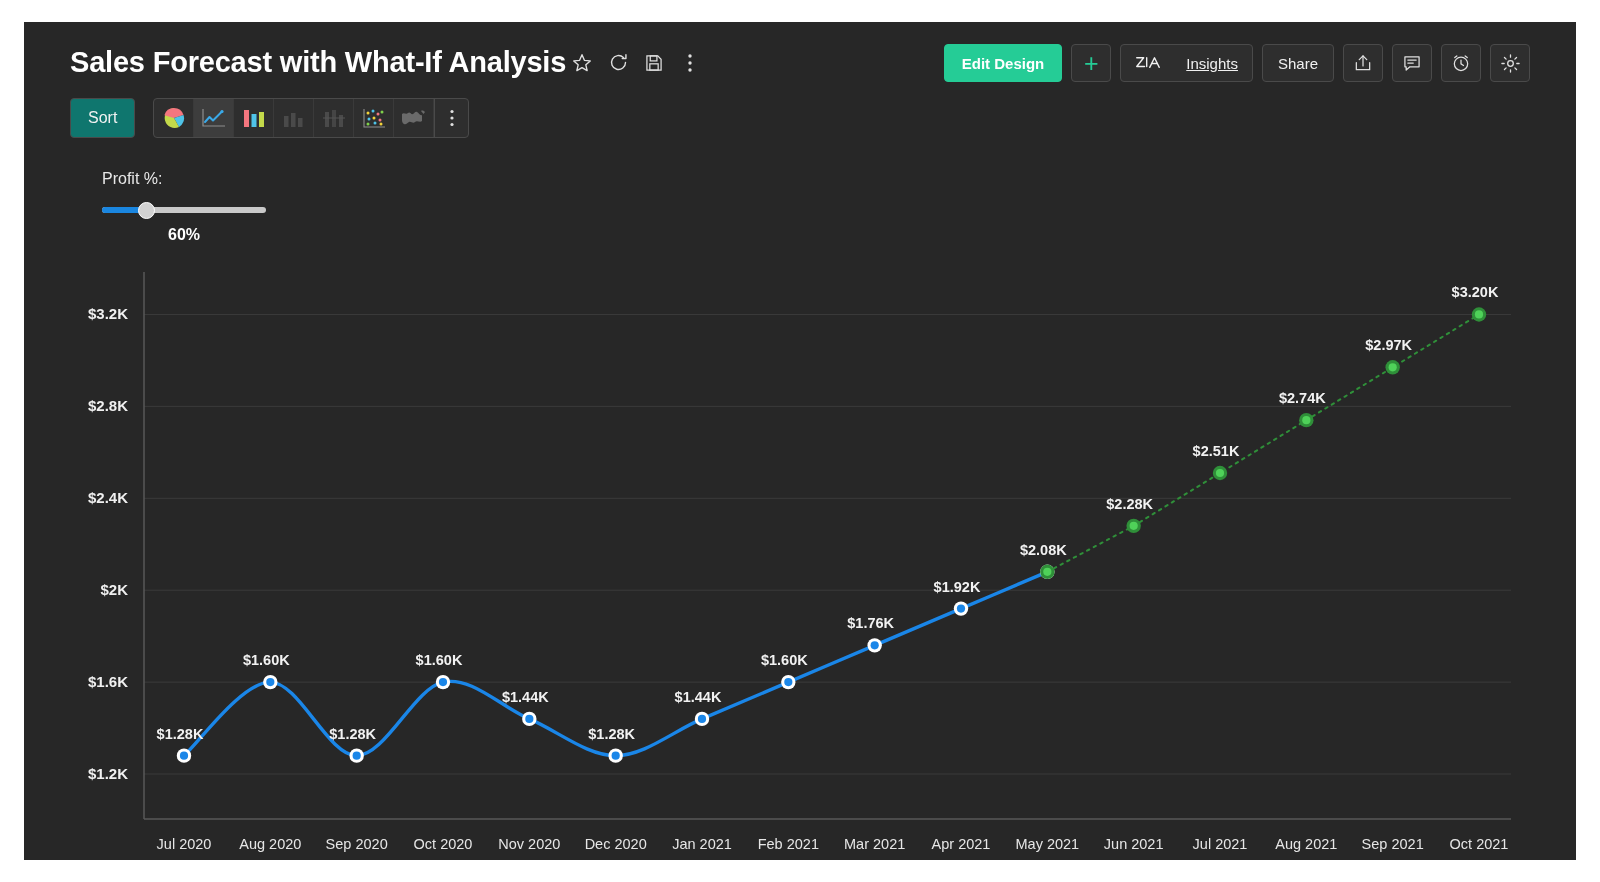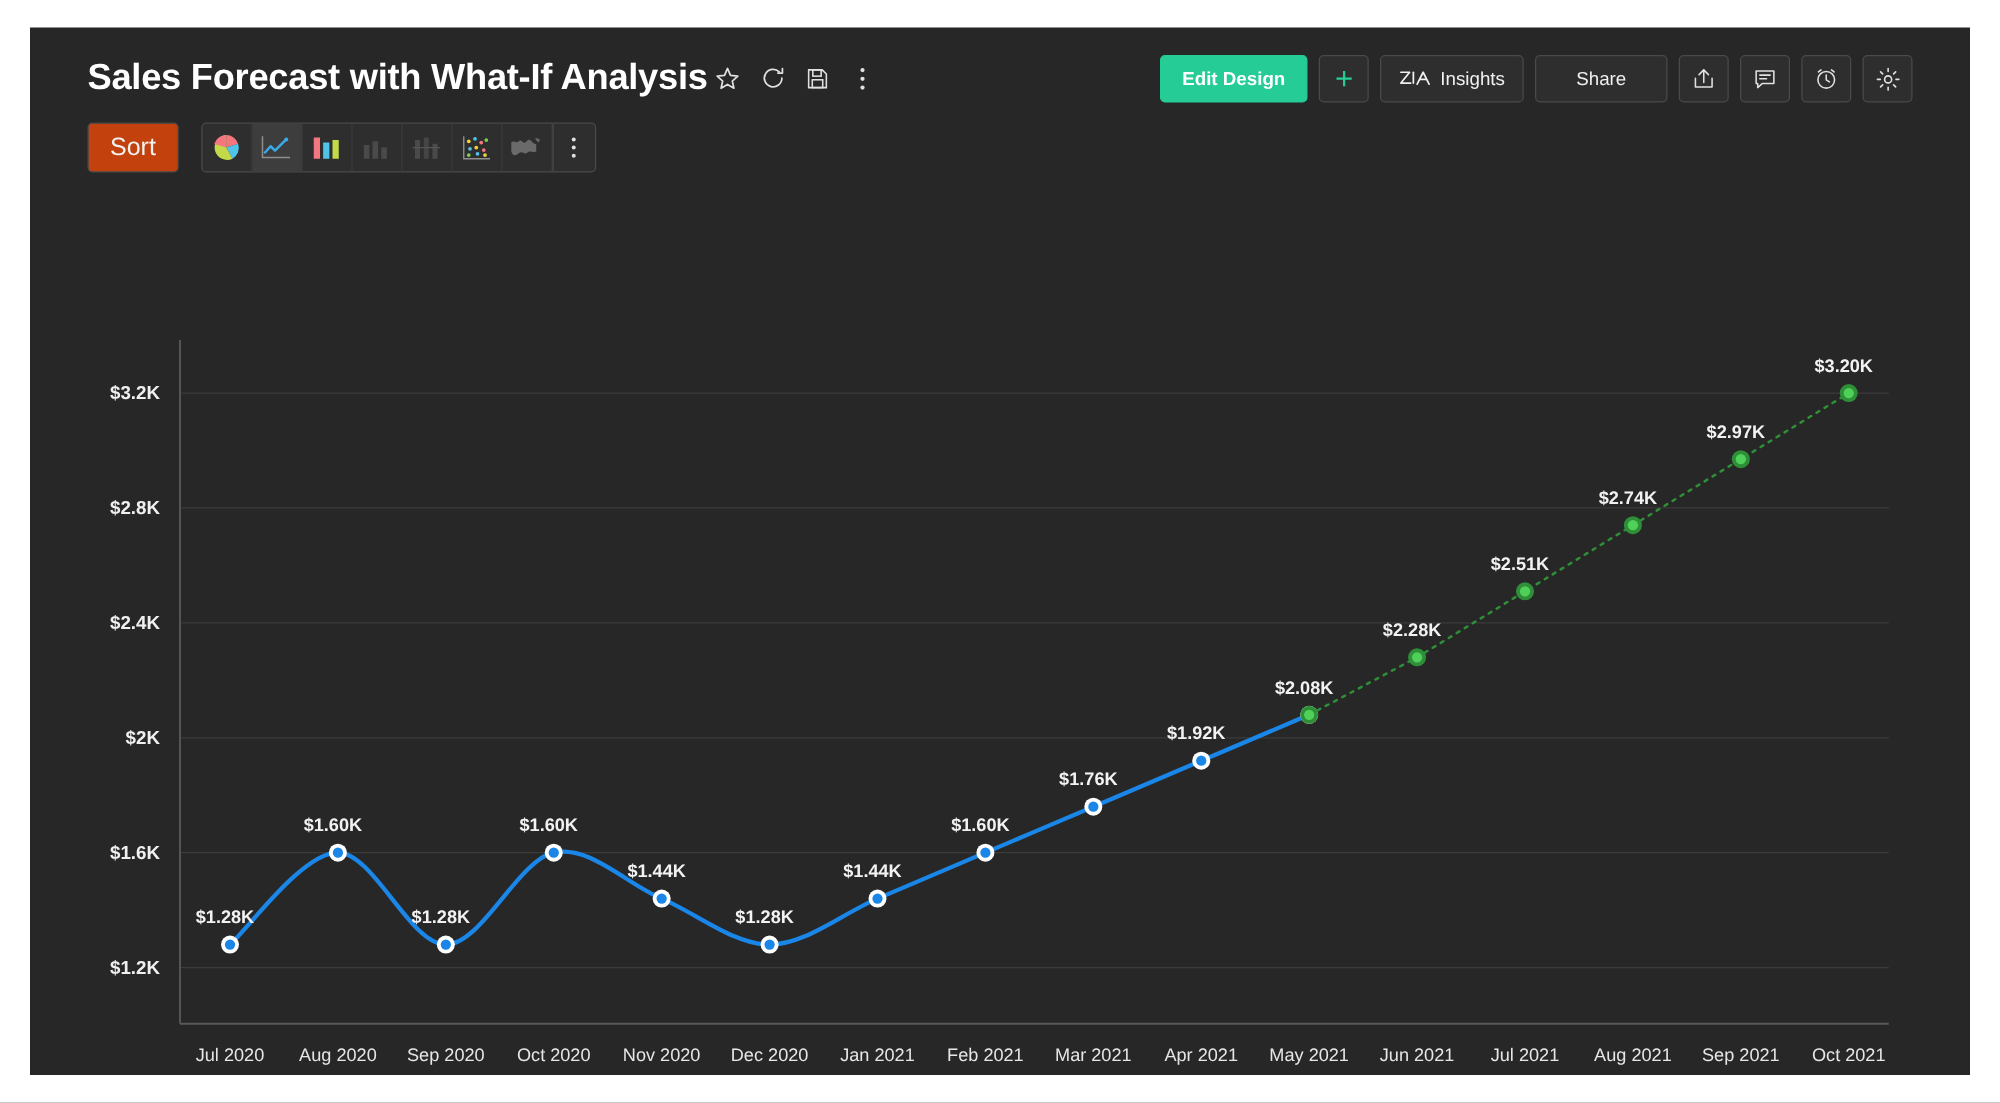--- a/index.html
+++ b/index.html
@@ -47,50 +47,50 @@
     display: flex; align-items: center; gap: 9px;
   }
   .btn {
     height: 38px;
     border: 1px solid #4a4a4a;
     border-radius: 4px;
     background: #2e2e2e;
     color: #f0f0f0;
     font-size: 15px;
     display: flex; align-items: center; justify-content: center;
-    padding: 0 32px;
+    padding: 0 15px;
     box-sizing: border-box;
     white-space: nowrap;
     cursor: pointer;
   }
   .btn.primary {
     background: #25cc96;
     border-color: #25cc96;
     color: #ffffff;
     font-weight: bold;
     padding: 0 17px;
     margin-left: 16px;
   }
   .btn.square { width: 40px; padding: 0; }
   .btn.plus { color: #25cc96; font-size: 25px; font-weight: 300; line-height: 1; }
-  .btn.insights { gap: 7px; padding: 0 14px; }
+  .btn.insights { gap: 25px; padding: 0 14px; text-decoration: underline; }
   .btn.insights .zia { width: 26px; height: 20px; }
 
   
   .subbar {
     position: absolute; left: 46px; top: 76px;
     display: flex; align-items: center; gap: 10px;
   }
   .chip {
     height: 40px;
     border: 1px solid #4a4a4a;
     border-radius: 4px;
-    background: #c2410c;
+    background: #0f766e;
     color: #f2f2f2;
-    font-size: 20px;
+    font-size: 16px;
     display: flex; align-items: center; justify-content: center;
     padding: 0 17px; box-sizing: border-box;
     white-space: nowrap; cursor: pointer;
   }
   .typegroup {
     height: 40px;
     border: 1px solid #4a4a4a;
     border-radius: 4px;
     background: #2e2e2e;
     display: flex; align-items: stretch;
@@ -295,20 +295,29 @@
       <div class="tcell sep">
         <svg width="6" height="20" viewBox="0 0 6 20" fill="#e0e0e0">
           <circle cx="3" cy="3.5" r="1.6"></circle>
             <circle cx="3" cy="10" r="1.6"></circle>
             <circle cx="3" cy="16.5" r="1.6"></circle>
         </svg>
       </div>
     </div>
   </div>
 
+  <div class="slider-box">
+    <div class="slider-label">Profit %:</div>
+    <div class="track-wrap">
+      <div class="track"></div>
+      <div class="track-fill" style="width: 44.28px;"></div>
+      <div class="thumb" style="left: 36.28px;"></div>
+    </div>
+    <div class="slider-value">60%</div>
+  </div>
 
   <div class="chart">
     <svg id="chart-svg" width="1552" height="600" viewBox="0 0 1552 600">
         <line x1="120" y1="522.0222222222222" x2="1487" y2="522.0222222222222" stroke="#3b3b3b" stroke-width="1"></line>
         <text x="104" y="527.0222222222222" text-anchor="end" class="axis-label">$1.2K</text>
         <line x1="120" y1="430.1111111111111" x2="1487" y2="430.1111111111111" stroke="#3b3b3b" stroke-width="1"></line>
         <text x="104" y="435.1111111111111" text-anchor="end" class="axis-label">$1.6K</text>
         <line x1="120" y1="338.2" x2="1487" y2="338.2" stroke="#3b3b3b" stroke-width="1"></line>
         <text x="104" y="343.2" text-anchor="end" class="axis-label">$2K</text>
         <line x1="120" y1="246.2888888888889" x2="1487" y2="246.2888888888889" stroke="#3b3b3b" stroke-width="1"></line>

